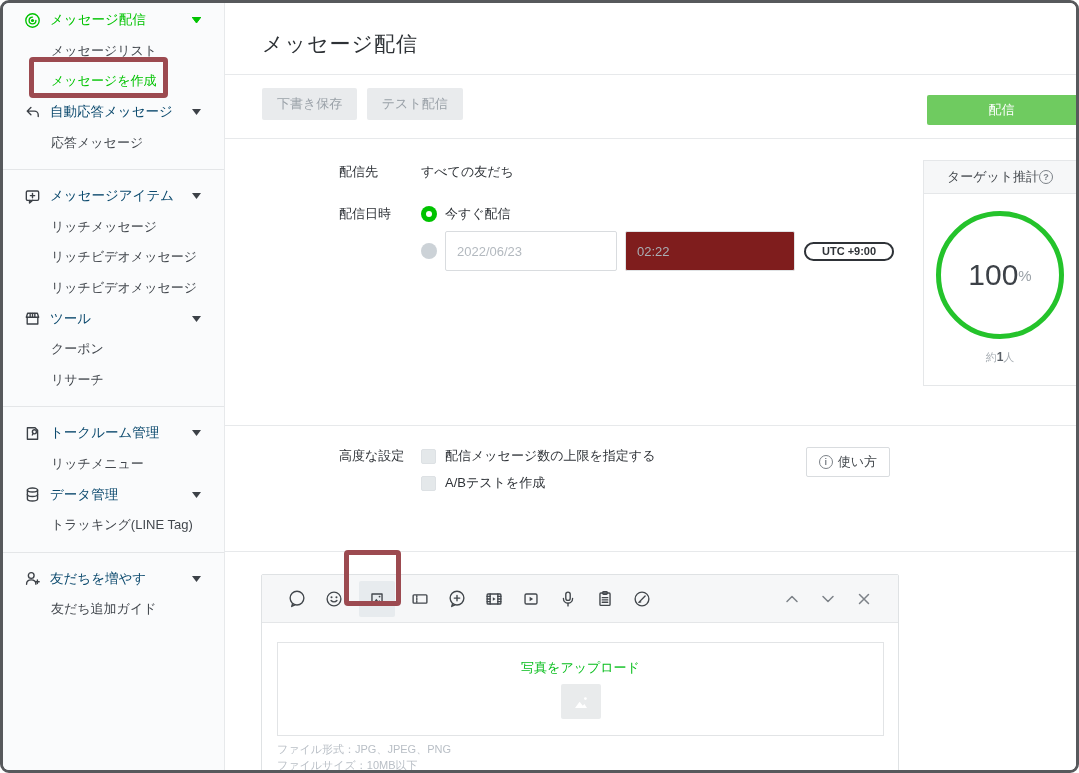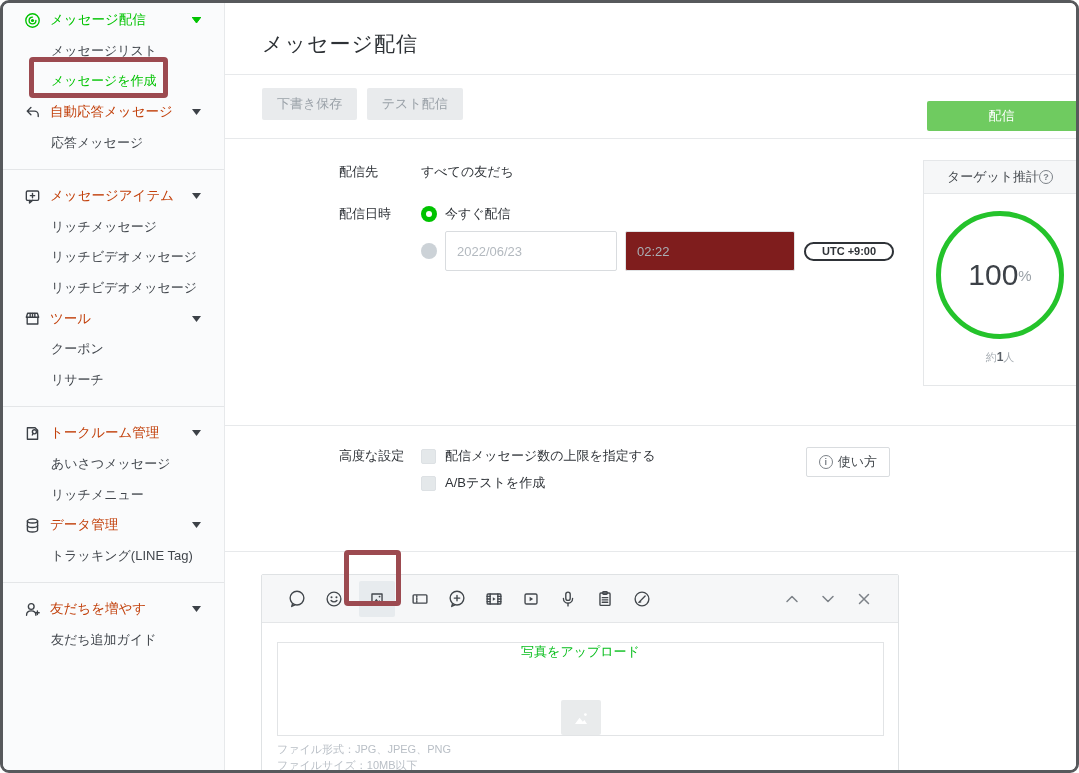--- a/index.html
+++ b/index.html
@@ -2,41 +2,41 @@
 <html><head>
 <meta charset="utf-8">
 <style>
   * { box-sizing: border-box; margin: 0; padding: 0; }
   html,body { background:#fff; font-family:"Liberation Sans","DejaVu Sans",sans-serif; }
   .frame{ position:relative; width:1079px; height:773px; border:3px solid #57595c; border-radius:9px; overflow:hidden; display:flex; background:#fff; }
 
   
   .sidebar{ width:222px; min-width:222px; background:#fafbfc; border-right:1px solid #e7e9eb; padding-top:2px; }
   .s-item{ height:30.6px; display:flex; align-items:center; font-size:13px; color:#42474d; cursor:pointer; }
-  .s-item.section{ padding-left:20px; font-size:13.5px; color:#c2410c; }
+  .s-item.section{ padding-left:20px; font-size:13.5px; color:#0c4a6e; }
   .s-item.child{ padding-left:48px; }
   .s-item .s-icon{ width:18px; height:17px; margin-right:9px; display:flex; align-items:center; justify-content:center; }
   .s-item .caret{ margin-left:auto; margin-right:23px; width:9px; height:6px; }
   .s-item.active{ color:#00c300; }
   .s-item.active svg *{ stroke:#00c300; }
   .s-divider{ border:0; border-top:1px solid #e4e6e8; margin:11px 0 11px 0; }
   .s-icon svg *{ fill:none; stroke:#3c4147; stroke-width:1.3; stroke-linecap:round; stroke-linejoin:round; }
   .s-icon svg .fl{ fill:#3c4147; stroke:none; }
   .s-item.active .s-icon svg .fl{ fill:#00c300; }
   .caret svg{ display:block; }
 
   
   .main{ flex:1; position:relative; background:#fff; }
   .block{ border-bottom:1px solid #e7e9eb; position:relative; }
   .b-title{ height:72px; }
   .page-title{ position:absolute; left:37px; top:27px; font-size:21px; color:#2e3236; font-weight:500; letter-spacing:1px; }
   .b-actions{ height:64px; }
   .btn-gray{ display:inline-block; margin-top:13px; padding:7px 15px; background:#e9ebed; color:#9aa1a8; font-size:13px; border:none; border-radius:2px; cursor:pointer; }
   .btn-gray.first{ margin-left:37px; margin-right:5px; }
-  .btn-send{ position:absolute; right:0; top:26px; width:149px; height:30px; background:#6fcb60; color:#fff; font-size:13px; border:none; border-radius:2px 0 0 2px; cursor:pointer; }
+  .btn-send{ position:absolute; right:0; top:20px; width:149px; height:30px; background:#6fcb60; color:#fff; font-size:13px; border:none; border-radius:2px 0 0 2px; cursor:pointer; }
 
   .b-settings{ height:263px; }
   .row{ display:flex; align-items:center; padding-left:114px; }
   .row .lbl{ width:82px; font-size:13px; color:#2f3338; }
   .row .val{ font-size:13px; color:#2f3338; }
   .r-recipient{ margin-top:24px; }
   .r-schedule{ margin-top:24px; }
   .r-inputs{ margin-top:8px; }
   .radio{ width:16px; height:16px; border-radius:50%; position:relative; margin-right:8px; flex:none; cursor:pointer; }
   .radio.on{ background:#00c300; }
@@ -73,21 +73,21 @@
   .b-composer{ flex:1; border-bottom:none; height:238px; }
   .composer{ position:absolute; left:36px; top:22px; width:638px; height:210px; border:1px solid #dfe2e4; border-radius:2px; background:#fff; }
   .c-toolbar{ height:48px; background:#f6f7f8; border-bottom:1px solid #e4e6e8; display:flex; align-items:center; padding:0 22px 0 23px; }
   .tb-icons{ display:flex; align-items:center; gap:13px; }
   .tb-btn{ width:24px; height:24px; display:flex; align-items:center; justify-content:center; cursor:pointer; }
   .tb-btn svg *{ fill:none; stroke:#42474c; stroke-width:1.5; stroke-linecap:round; stroke-linejoin:round; }
   .tb-btn svg .fl{ fill:#42474c; stroke:none; }
   .tb-btn.sel{ width:36px; height:36px; background:#e7ebee; border-radius:2px; }
   .tb-right{ margin-left:auto; display:flex; align-items:center; gap:12px; }
   .tb-right .tb-btn svg *{ stroke:#7d8288; }
-  .upload-box{ margin:19px 14px 0 15px; height:94px; border:1px solid #e2e4e6; display:flex; flex-direction:column; align-items:center; justify-content:space-between; gap:7px; }
+  .upload-box{ margin:19px 14px 0 15px; height:94px; border:1px solid #e2e4e6; display:flex; flex-direction:column; align-items:center; justify-content:center; gap:7px; }
   .upload-link{ font-size:13px; color:#09be1d; cursor:pointer; }
   .ph-icon{ width:40px; height:35px; background:#e9ebec; border-radius:2px; display:flex; align-items:center; justify-content:center; }
   .file-info{ margin:6px 0 0 15px; font-size:11px; color:#b9bfc6; line-height:15.5px; }
 
   
   .annot{ position:absolute; border:5px solid #9c4a50; border-radius:4px; pointer-events:none; }
   .annot1{ left:26px; top:54px; width:139px; height:41px; }
   .annot2{ left:341px; top:547px; width:57px; height:56px; }
 </style>
 </head>
@@ -191,23 +191,20 @@
             <path d="M8.6 8 L7.8 9.4"></path>
           </svg>
       </span>
       <span>トークルーム管理</span>
       <span class="caret">
           <svg width="9" height="6" viewBox="0 0 9 6">
             <path d="M0 0 h9 L4.5 6 Z" fill="#3c4147"></path>
           </svg>
         </span>
     </div>
-    <div class="s-item child">
-        <span>あいさつメッセージ</span>
-      </div>
     <div class="s-item child">
         <span>リッチメニュー</span>
       </div>
     <div class="s-item section">
       <span class="s-icon">
         <svg width="17" height="17" viewBox="0 0 16 16">
             <ellipse cx="8" cy="3.8" rx="4.8" ry="1.9"></ellipse>
             <path d="M3.2 3.8 v8.4 c0 1.05 2.15 1.9 4.8 1.9 s4.8-.85 4.8-1.9 V3.8"></path>
             <path d="M3.2 8 c0 1.05 2.15 1.9 4.8 1.9 s4.8-.85 4.8-1.9"></path>
           </svg>

